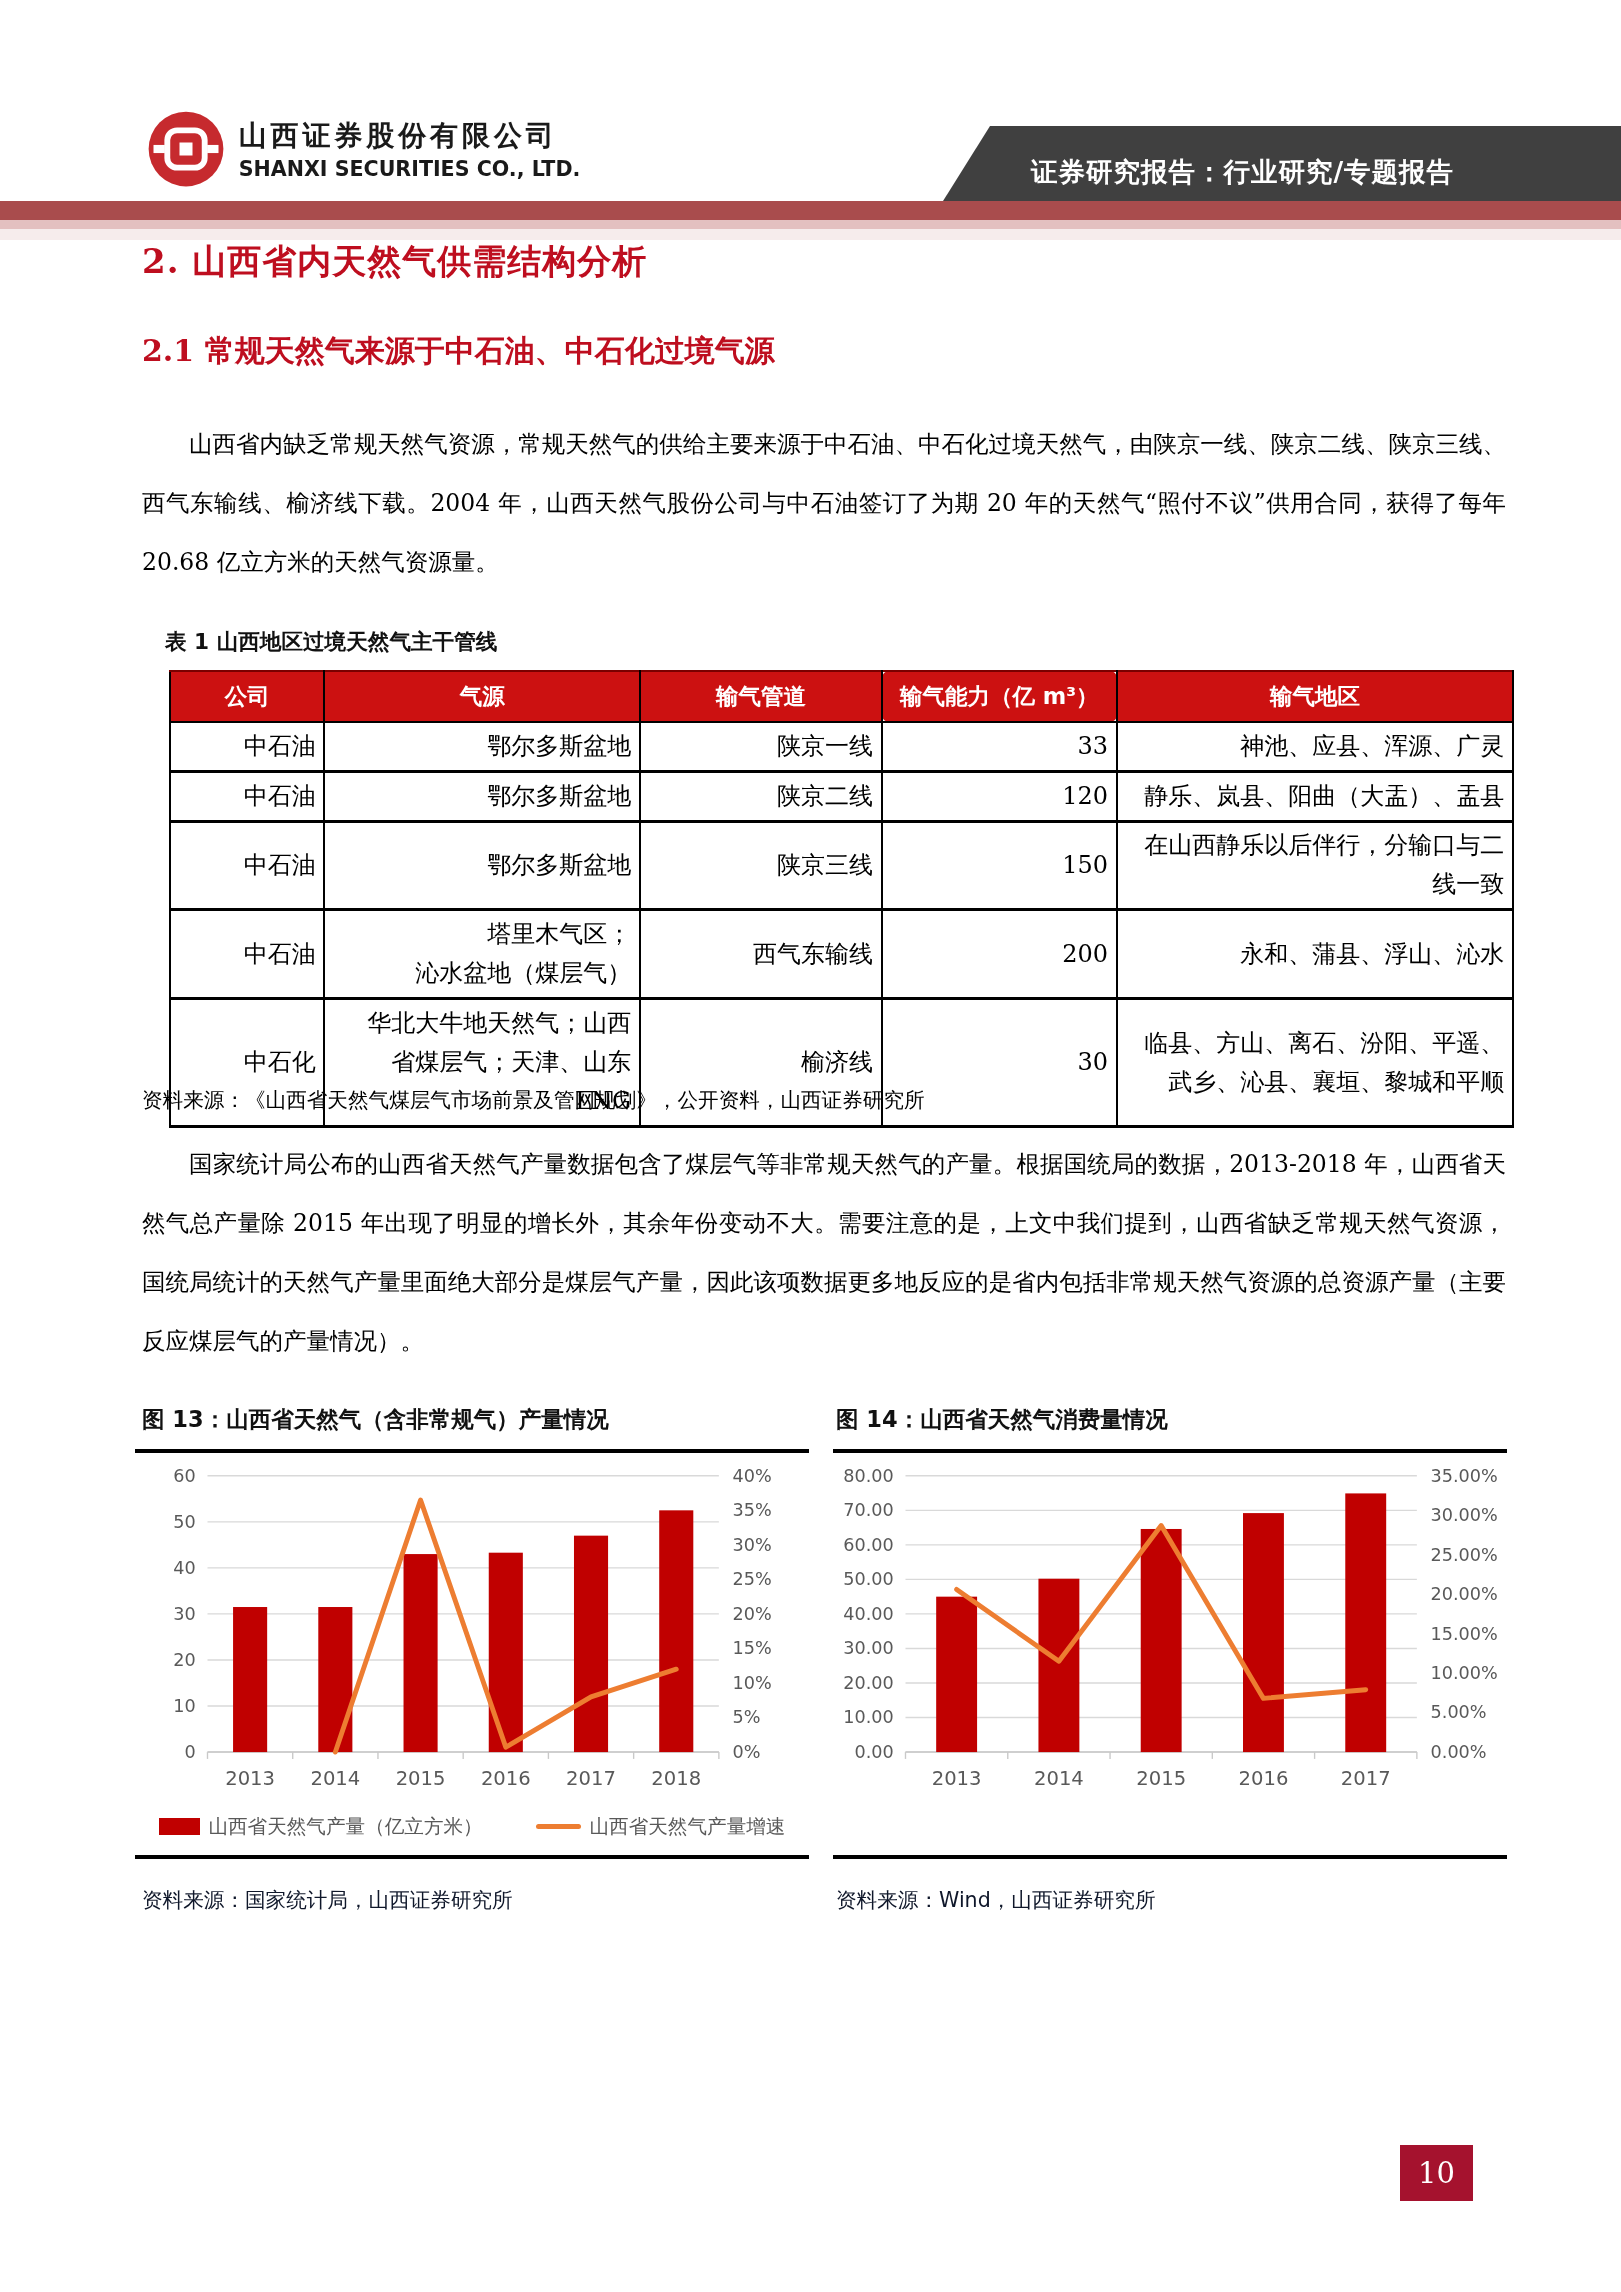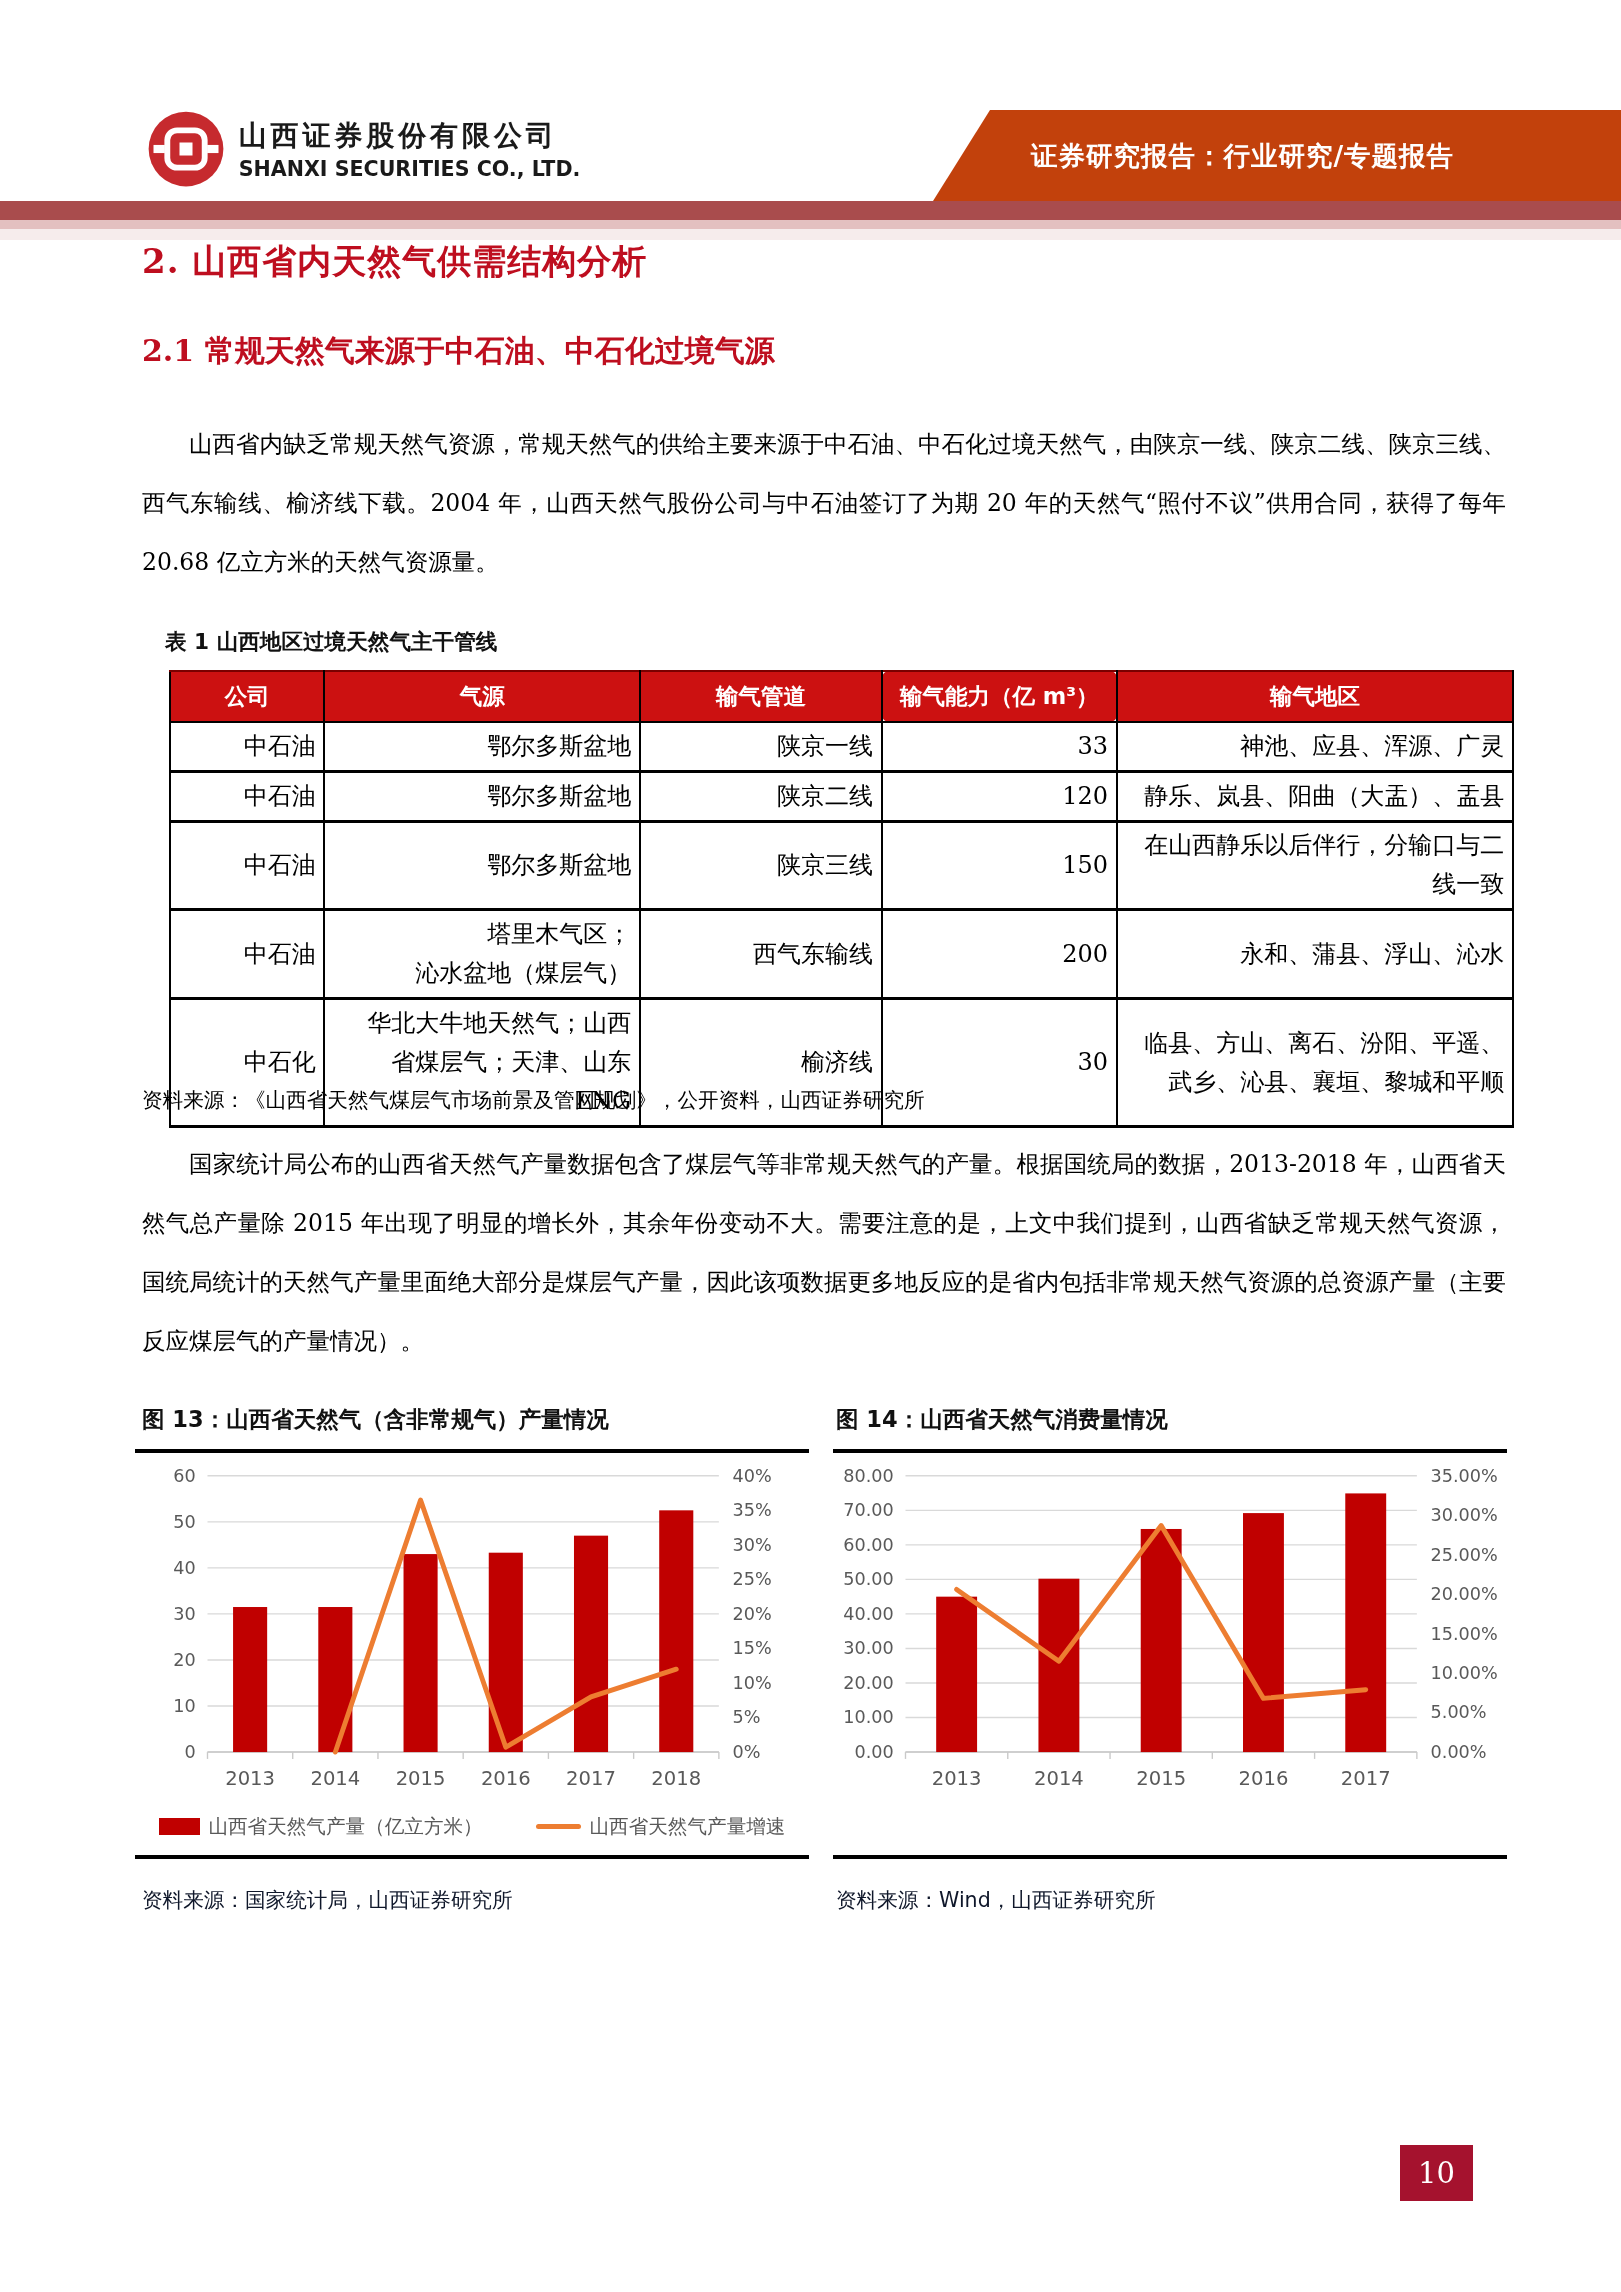--- a/index.html
+++ b/index.html
@@ -6,21 +6,21 @@
   .page{position:relative;width:1621px;height:2293px;background:#ffffff;overflow:hidden;
         font-family:"DejaVu Serif","Liberation Serif",serif;color:#000;}
 
   
   .header-logo{position:absolute;left:147px;top:110px;display:flex;align-items:center;gap:13.7px;}
   .emblem{width:78px;height:78px;flex:0 0 auto;}
   .company-names{display:flex;flex-direction:column;justify-content:center;}
   .company-cn{font-family:Liberation Sans, sans-serif;font-weight:bold;font-size:28px;letter-spacing:3.9px;color:#1a1a1a;}
   .company-en{font-family:"DejaVu Sans","Liberation Sans",sans-serif;font-weight:bold;font-size:20.6px;color:#1a1a1a;margin-top:2.9px;}
 
-  .banner{position:absolute;left:933px;top:110px;width:688px;height:91px;background:#c2410c;
+  .banner{position:absolute;left:933px;top:126px;width:688px;height:91px;background:#404040;
           clip-path:polygon(57px 0,100% 0,100% 100%,0 100%);
           display:flex;align-items:center;justify-content:center;padding-right:69px;box-sizing:border-box;}
   .banner span{color:#ffffff;font-family:"DejaVu Sans","Liberation Sans",sans-serif;font-weight:bold;font-size:26.5px;letter-spacing:1px;}
 
   .rule-dark{position:absolute;left:0;top:201px;width:100%;height:18.6px;background:#A94C4D;}
   .rule-mid{position:absolute;left:0;top:220px;width:100%;height:9.8px;background:#E3C0C0;}
   .rule-light{position:absolute;left:0;top:229px;width:100%;height:10.8px;background:#F6ECEC;}
 
   
   .h1{position:absolute;left:142px;top:239px;font-size:34px;font-weight:bold;color:#BE0E1F;letter-spacing:1px;}

